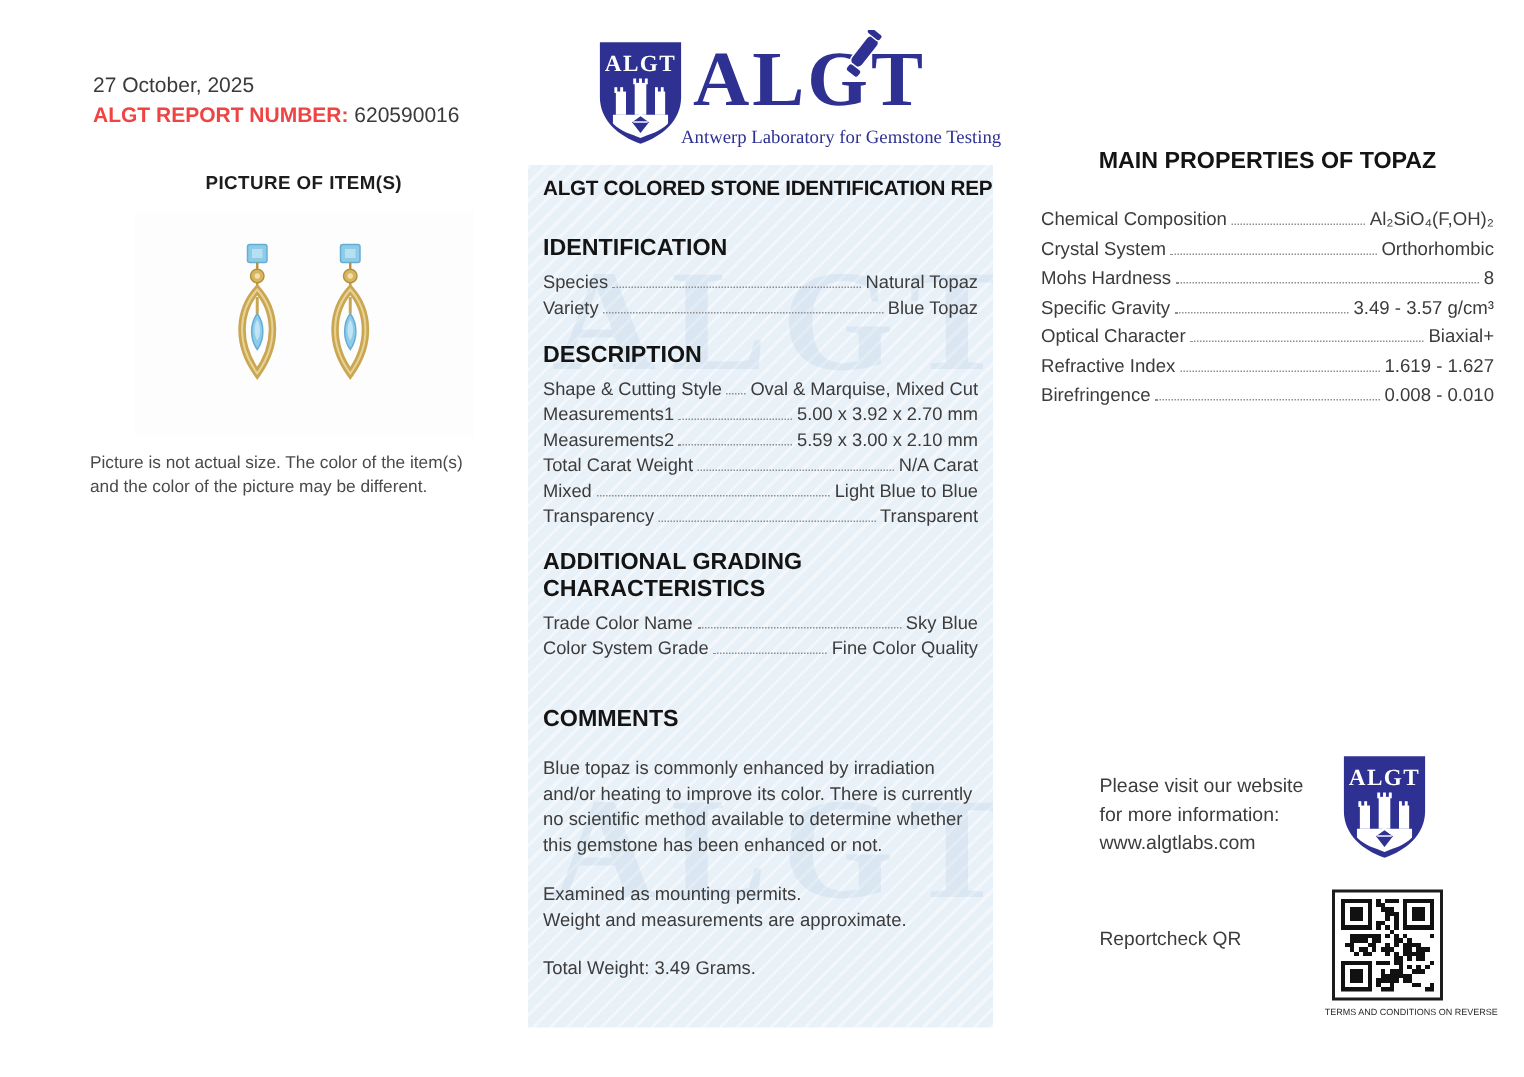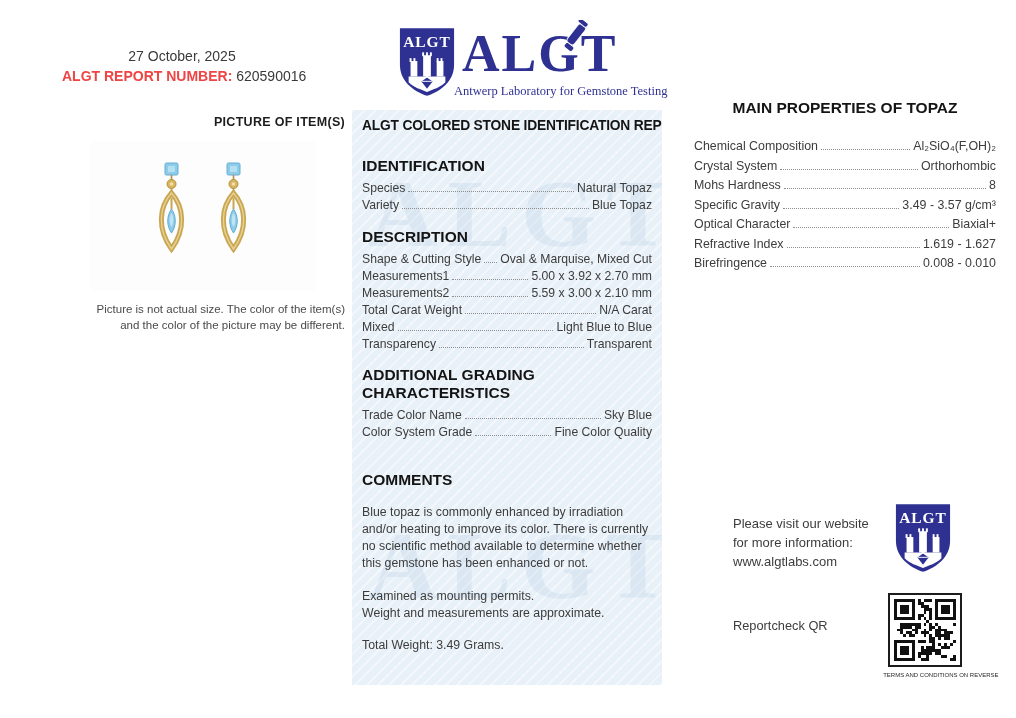--- a/index.html
+++ b/index.html
@@ -4,46 +4,46 @@
 <style>
   * { margin:0; padding:0; box-sizing:border-box; }
   html,body { background:#ffffff; }
   .page {
     position:relative; width:1016px; height:718px; background:#ffffff;
     font-family:"Liberation Sans", sans-serif; color:#3c3c3c; overflow:hidden;
   }
 
   
   .report-meta { position:absolute; left:62px; top:48px; width:240px; }
-  .report-date { text-align:center; font-size:14px; color:#3a3a3a; margin-bottom:4px; }
+  .report-date { font-size:14px; color:#3a3a3a; margin-bottom:4px; }
   .report-number-line { font-size:14px; white-space:nowrap; }
   .report-number-label { color:#ef4444; font-weight:bold; }
   .report-number-value { color:#3a3a3a; }
 
   .logo { position:absolute; left:398px; top:24px; width:260px; }
   .logo-shield { position:absolute; left:0; top:2px; }
   .logo-wordmark {
     position:absolute; left:64px; top:2px; width:190px;
     font-family:"Liberation Serif", serif; font-weight:bold; color:#2e3192;
     font-size:52px; letter-spacing:2px; line-height:56px; white-space:nowrap;
   }
   .logo-microscope { position:absolute; left:160px; top:-4px; }
   .logo-subtitle {
     position:absolute; left:56px; top:60px; width:204px; text-align:center;
     font-family:"Liberation Serif", serif; color:#2e3192; font-size:12.5px; white-space:nowrap;
   }
 
   
   .left-col { position:absolute; left:60px; top:115px; width:285px; }
-  .picture-heading { text-align:right; font-size:12.5px; font-weight:bold; color:#1d1d1d; letter-spacing:.3px; }
+  .picture-heading { text-align:center; font-size:12.5px; font-weight:bold; color:#1d1d1d; letter-spacing:.3px; }
   .picture-box {
     margin:12px auto 0; width:226px; height:150px; background:#fdfdfd;
     display:flex; align-items:center; justify-content:center;
   }
-  .picture-caption { margin-top:10px; text-align:right; font-size:11.5px; line-height:16px; color:#4a4a4a; }
+  .picture-caption { margin-top:10px; text-align:left; font-size:11.5px; line-height:16px; color:#4a4a4a; }
 
   
   .center-panel {
     position:absolute; left:352px; top:110px; width:310px; height:575px;
     background:#e9f1f8;
     background-image:repeating-linear-gradient(135deg, rgba(255,255,255,.45) 0 2px, rgba(255,255,255,0) 2px 8px);
     padding:8px 10px 0; overflow:hidden;
   }
   .watermark {
     position:absolute; font-family:"Liberation Serif", serif; font-weight:bold;

